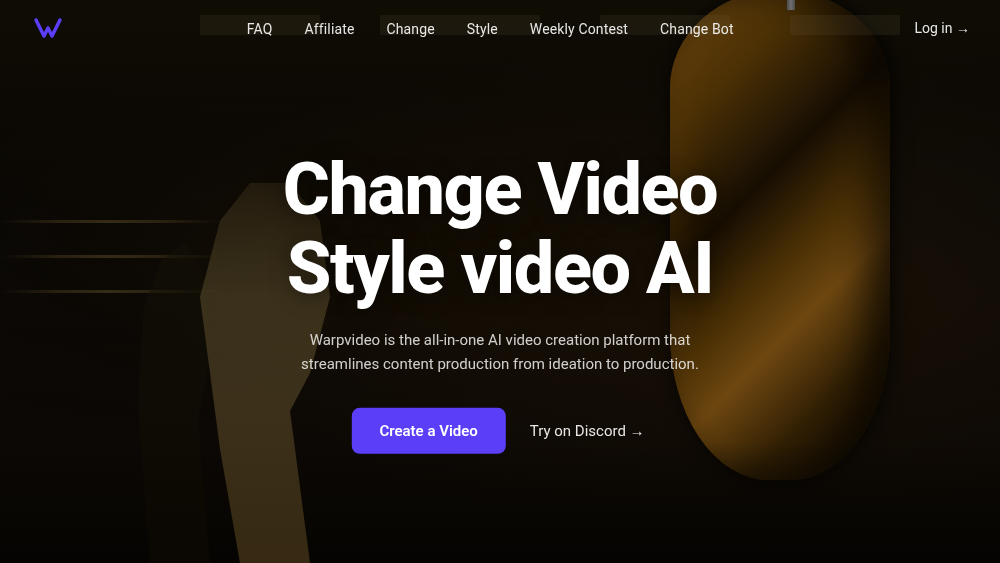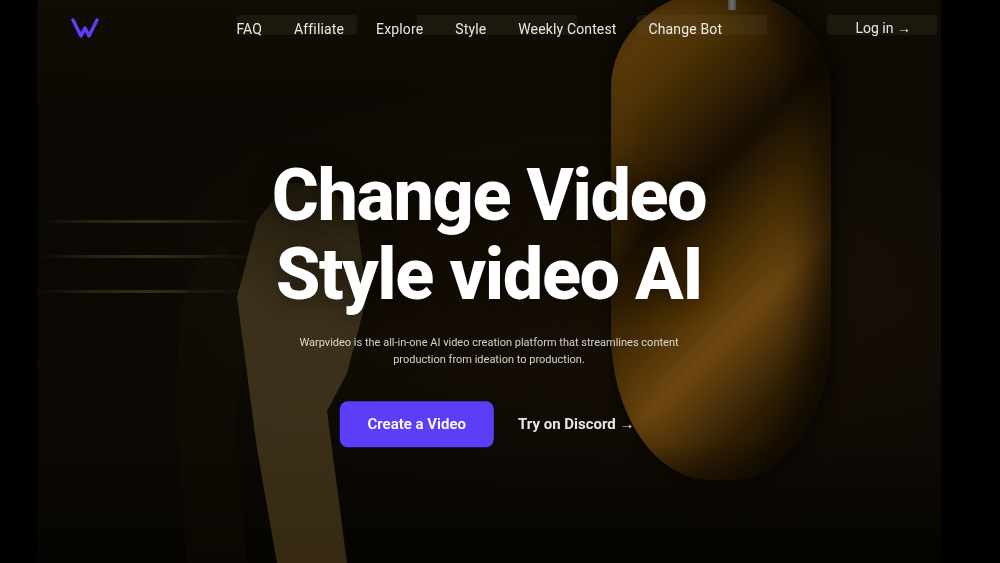--- a/index.html
+++ b/index.html
@@ -11,27 +11,26 @@
     body {
       width: 1000px;
       height: 563px;
       overflow: hidden;
       font-family: -apple-system, BlinkMacSystemFont, 'Segoe UI', Roboto, sans-serif;
       background: #000;
     }
 
     .hero {
       position: relative;
-      width: 904px;
+      width: 1000px;
       height: 563px;
       display: flex;
       flex-direction: column;
       align-items: center;
       overflow: hidden;
-      margin-left: 37px;
     }
 
     
     .hero-bg {
       position: absolute;
       inset: 0;
       background:
         radial-gradient(ellipse at 75% 50%, rgba(80, 50, 10, 0.5) 0%, transparent 60%),
         radial-gradient(ellipse at 25% 40%, rgba(30, 20, 5, 0.7) 0%, transparent 50%),
         linear-gradient(to bottom, #1a1205 0%, #0d0d0d 40%, #1a1008 100%);
@@ -188,21 +187,21 @@
       font-size: 72px;
       font-weight: 800;
       color: #ffffff;
       line-height: 1.1;
       margin-bottom: 20px;
       letter-spacing: -0.02em;
       text-shadow: 0 2px 20px rgba(0,0,0,0.5);
     }
 
     .hero-subtitle {
-      font-size: 11px;
+      font-size: 15px;
       color: rgba(255,255,255,0.8);
       line-height: 1.6;
       margin-bottom: 32px;
       font-weight: 400;
       max-width: 420px;
       margin-left: auto;
       margin-right: auto;
     }
 
     .hero-buttons {
@@ -225,21 +224,21 @@
       display: inline-block;
       transition: background 0.2s;
     }
 
     .btn-secondary {
       background: transparent;
       color: rgba(255,255,255,0.9);
       border: none;
       padding: 14px 4px;
       font-size: 15px;
-      font-weight: 700;
+      font-weight: 400;
       cursor: pointer;
       text-decoration: none;
       display: inline-block;
     }
 
     
     .gym-floor {
       position: absolute;
       bottom: 0;
       left: 0;
@@ -323,21 +322,21 @@
     </div>
 
     <ul class="nav-links">
       <li>
         <a href="#">FAQ</a>
       </li>
       <li>
         <a href="#">Affiliate</a>
       </li>
       <li>
-        <a href="#">Explore</a>
+        <a href="#">Change</a>
       </li>
       <li>
         <a href="#">Style</a>
       </li>
       <li>
         <a href="#">Weekly Contest</a>
       </li>
       <li>
         <a href="#">Change Bot</a>
       </li>

